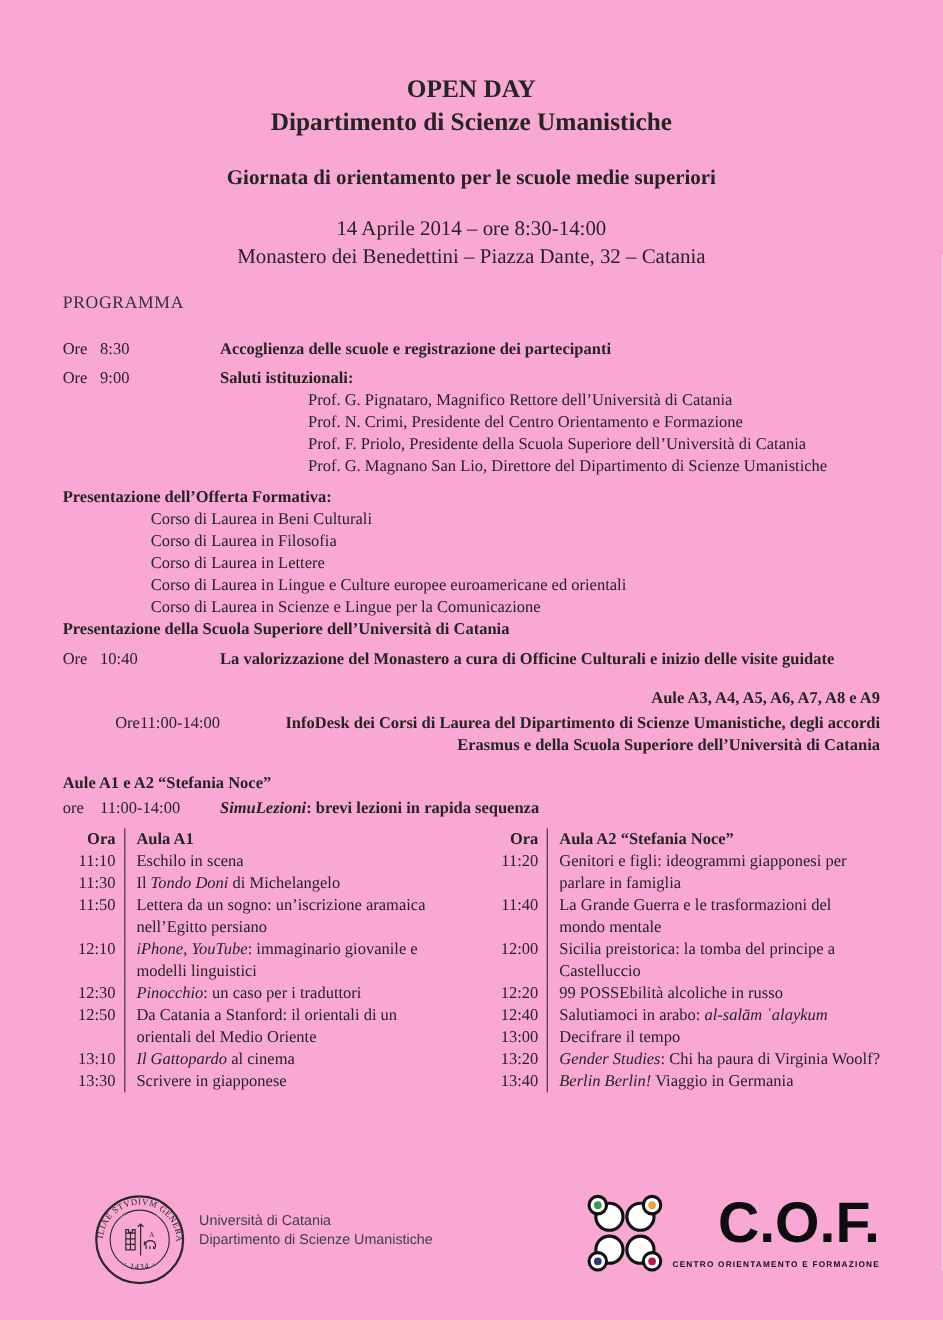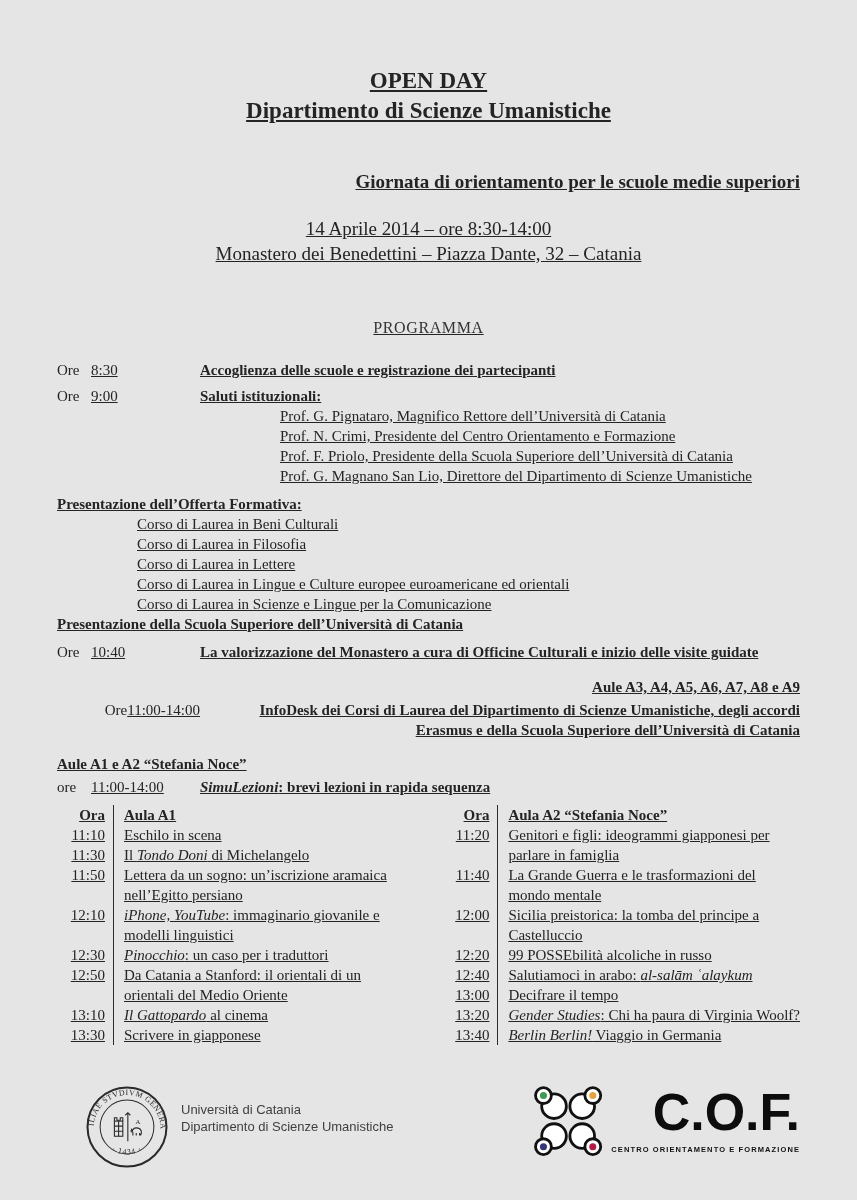--- a/index.html
+++ b/index.html
@@ -1,24 +1,24 @@
 <!DOCTYPE html>
 <html><head>
 <meta charset="utf-8">
 <style>
   html,body{margin:0;padding:0;background:#ffffff;}
   .page{
-    width:857px;height:1200px;position:relative;background:#e5e5e5;color:#242424;
+    width:857px;height:1200px;position:relative;background:#f9a8d4;color:#242424;
     font-family:"Liberation Serif",serif;font-size:15px;line-height:20px;
-    box-sizing:border-box;padding:66px 57px 0 57px;overflow:hidden;text-decoration:underline;
+    box-sizing:border-box;padding:66px 57px 0 57px;overflow:hidden;
   }
   .t1{font-size:23px;line-height:30px;font-weight:bold;text-align:center;}
-  .sub{font-size:19px;line-height:24px;font-weight:bold;text-align:right;margin-top:44px;}
+  .sub{font-size:19px;line-height:24px;font-weight:bold;text-align:center;margin-top:24px;}
   .dateblock{font-size:19px;line-height:25px;text-align:center;margin-top:22px;}
-  .prog{font-size:16px;line-height:20px;text-align:center;margin-top:52px;letter-spacing:.6px;color:#333;}
+  .prog{font-size:16px;line-height:20px;margin-top:20px;letter-spacing:.6px;color:#333;}
   .sec1{margin-top:22px;} .sec2{margin-top:15px;text-align:right;} .sec3{margin-top:14px;}
   .sec-head{font-weight:bold;}
   .prow{display:flex;margin-top:3px;}
   .mt6{margin-top:6px;} .mt8{margin-top:8px;}
   .ptime{flex:0 0 143px;}
   .ptime .ore{display:inline-block;width:34px;}
   .pdesc{flex:1;min-width:0;}
   .ptitle{font-weight:bold;}
   .ptitle em{font-weight:bold;}
   .nowrap{white-space:nowrap;}

